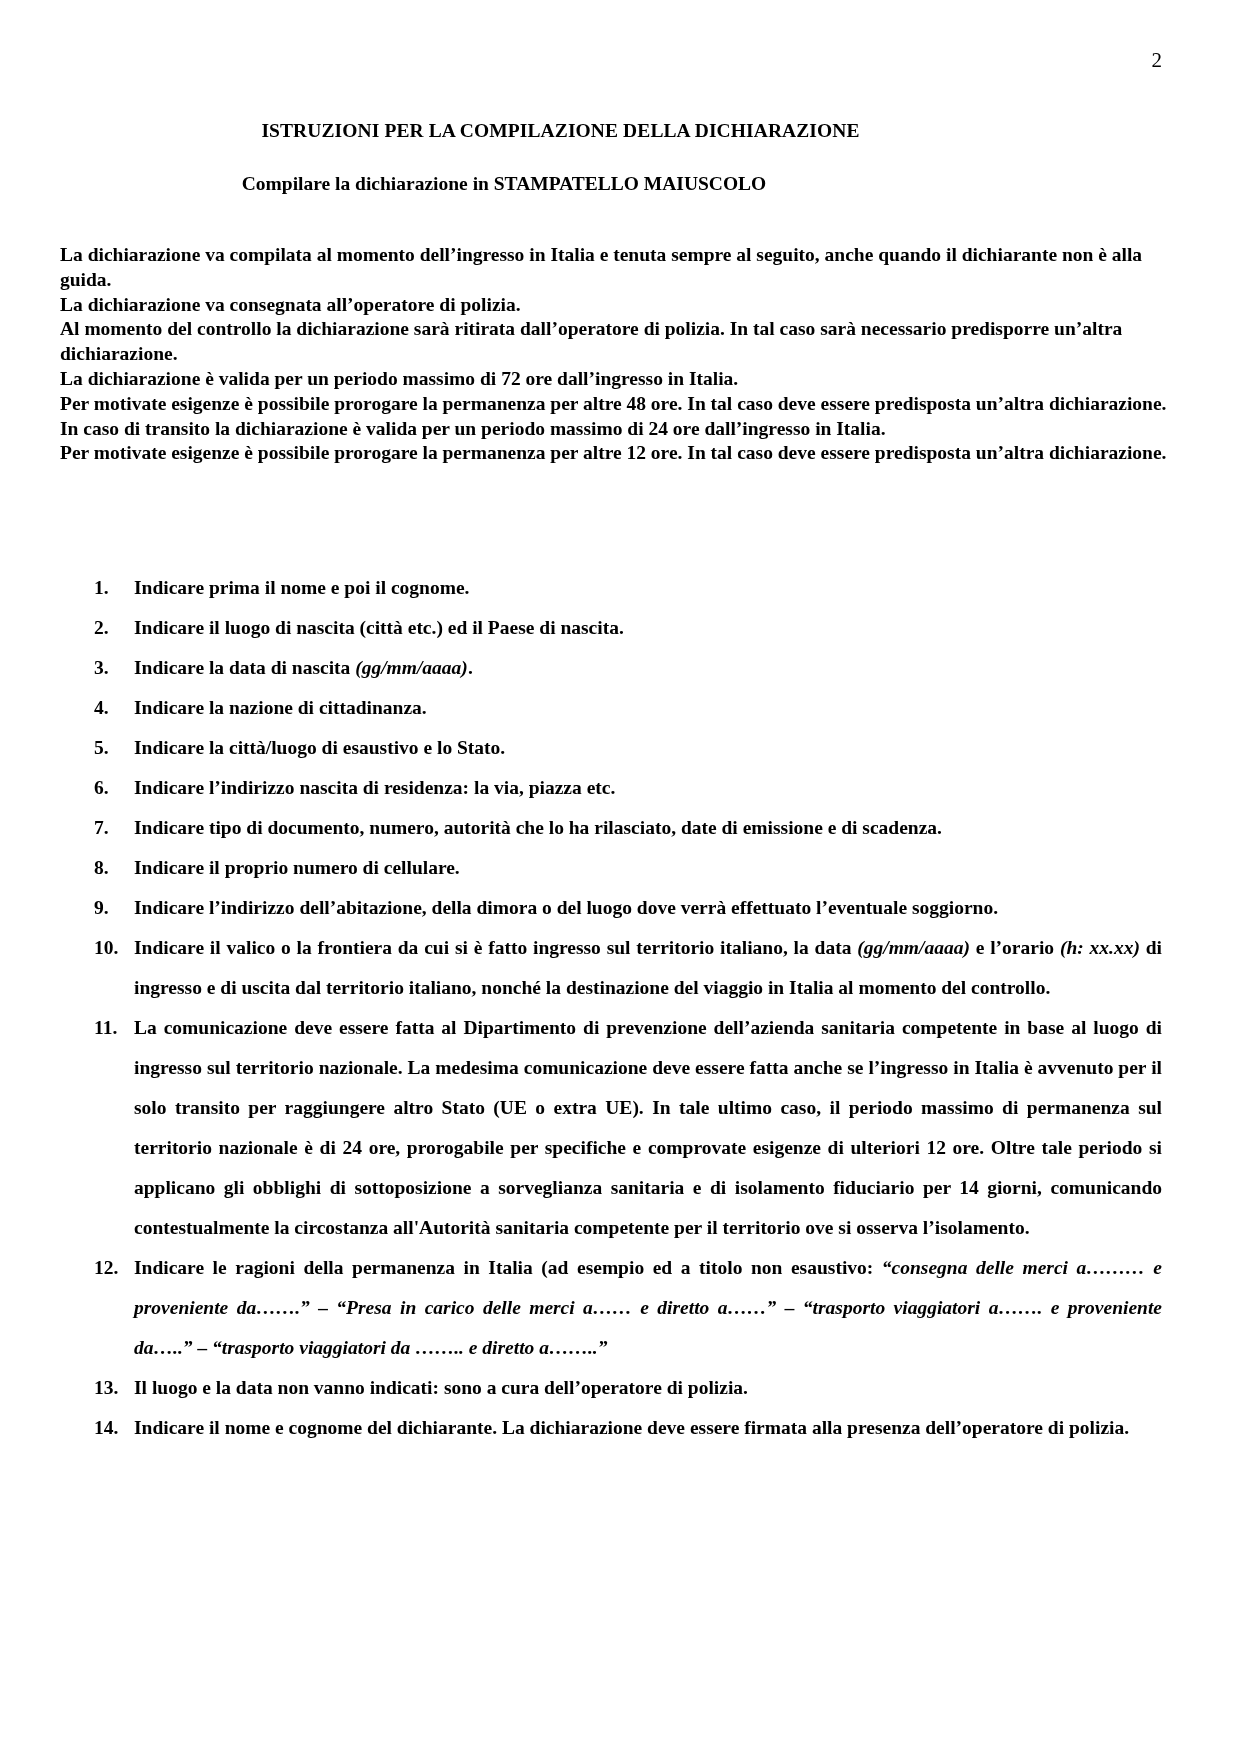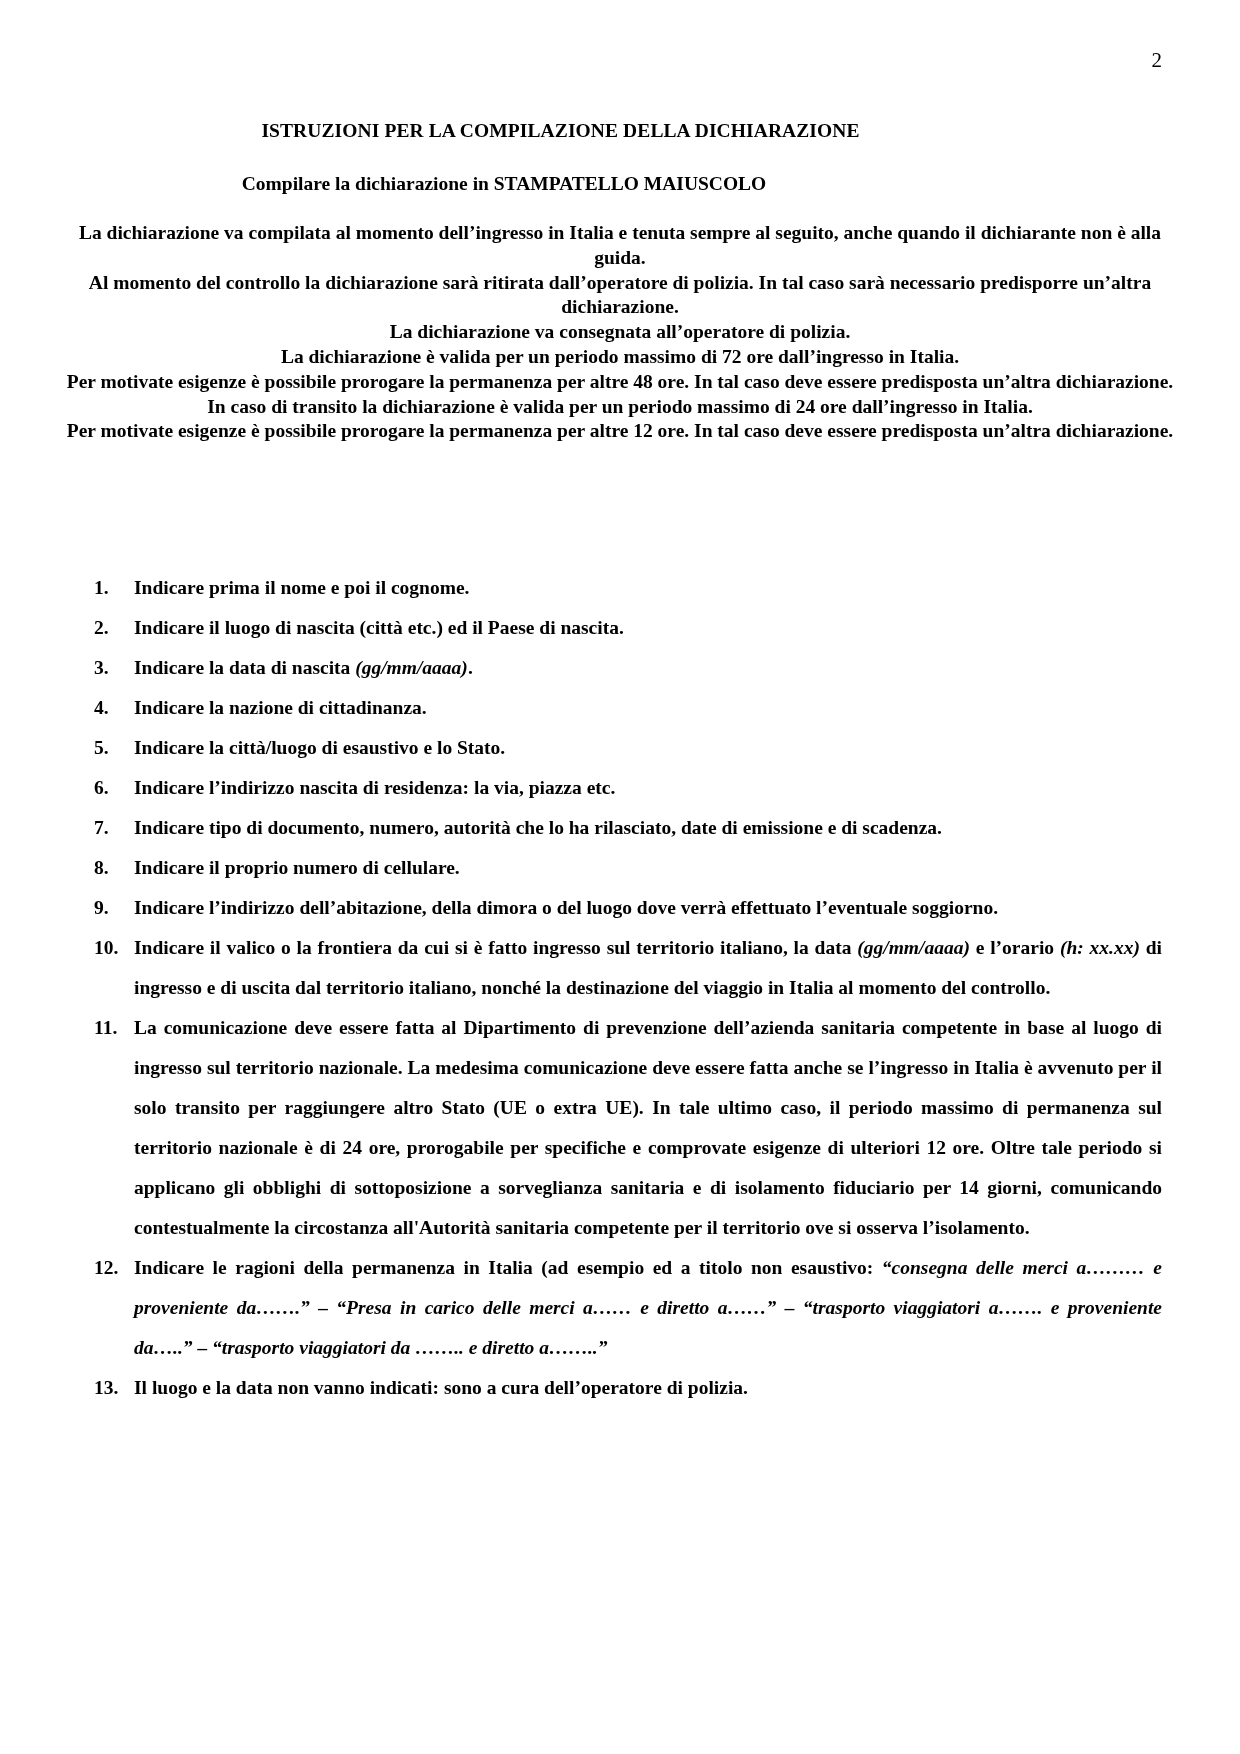--- a/index.html
+++ b/index.html
@@ -14,22 +14,22 @@
     }
     .title {
       position: absolute; top: 120px; left: 0; width: 1121px;
       text-align: center; font-size: 19.5px; letter-spacing: 0.1px;
     }
     .subtitle {
       position: absolute; top: 173px; left: 0; width: 1008px;
       text-align: center; font-size: 19.5px;
     }
     .intro {
-      position: absolute; top: 221px; left: 60px; width: 1120px;
-      text-align: center; font-size: 19.5px; line-height: 24.8px;
+      position: absolute; top: 243px; left: 60px; width: 1120px;
+      font-size: 19.5px; line-height: 24.8px;
     }
     .intro p { margin: 0; }
     .list {
       position: absolute; top: 568px; left: 0; width: 1240px;
       margin: 0; padding: 0; list-style: none;
       font-size: 19.5px;
     }
     .list li {
       position: relative; padding-left: 134px; padding-right: 78px;
       text-align: justify; line-height: 40px;
@@ -43,35 +43,36 @@
 </head>
 <body>
 
 <div class="page-number">2</div>
 
 <div class="title">ISTRUZIONI PER LA COMPILAZIONE DELLA DICHIARAZIONE</div>
 <div class="subtitle">Compilare la dichiarazione in STAMPATELLO MAIUSCOLO</div>
 
 <div class="intro">
   <p>La dichiarazione va compilata al momento dell’ingresso in Italia e tenuta sempre al seguito, anche quando il dichiarante non è alla guida.</p>
+  <p>La dichiarazione va consegnata all’operatore di polizia.</p>
   <p>Al momento del controllo la dichiarazione sarà ritirata dall’operatore di polizia. In tal caso sarà necessario predisporre un’altra dichiarazione.</p>
-  <p>La dichiarazione va consegnata all’operatore di polizia.</p>
   <p>La dichiarazione è valida per un periodo massimo di 72 ore dall’ingresso in Italia.</p>
   <p>Per motivate esigenze è possibile prorogare la permanenza per altre 48 ore. In tal caso deve essere predisposta un’altra dichiarazione.</p>
   <p>In caso di transito la dichiarazione è valida per un periodo massimo di 24 ore dall’ingresso in Italia.</p>
   <p>Per motivate esigenze è possibile prorogare la permanenza per altre 12 ore. In tal caso deve essere predisposta un’altra dichiarazione.</p>
 </div>
 
 <ol class="list" id="instructions-list">
     <li><span class="num">1.</span><span>Indicare prima il nome e poi il cognome.</span></li>
     <li><span class="num">2.</span><span>Indicare il luogo di nascita (città etc.) ed il Paese di nascita.</span></li>
     <li><span class="num">3.</span><span>Indicare la data di nascita </span><em>(gg/mm/aaaa)</em><span>.</span></li>
     <li><span class="num">4.</span><span>Indicare la nazione di cittadinanza.</span></li>
     <li><span class="num">5.</span><span>Indicare la città/luogo di esaustivo e lo Stato.</span></li>
     <li><span class="num">6.</span><span>Indicare l’indirizzo nascita di residenza: la via, piazza etc.</span></li>
     <li><span class="num">7.</span><span>Indicare tipo di documento, numero, autorità che lo ha rilasciato, date di emissione e di scadenza.</span></li>
     <li><span class="num">8.</span><span>Indicare il proprio numero di cellulare.</span></li>
     <li><span class="num">9.</span><span>Indicare l’indirizzo dell’abitazione, della dimora o del luogo dove verrà effettuato l’eventuale soggiorno.</span></li>
     <li><span class="num">10.</span><span>Indicare il valico o la frontiera da cui si è fatto ingresso sul territorio italiano, la data </span><em>(gg/mm/aaaa)</em><span> e l’orario </span><em>(h: xx.xx)</em><span> di ingresso e di uscita dal territorio italiano, nonché la destinazione del viaggio in Italia al momento del controllo.</span></li>
     <li><span class="num">11.</span><span>La comunicazione deve essere fatta al Dipartimento di prevenzione dell’azienda sanitaria competente in base al luogo di ingresso sul territorio nazionale. La medesima comunicazione deve essere fatta anche se l’ingresso in Italia è avvenuto per il solo transito per raggiungere altro Stato (UE o extra UE). In tale ultimo caso, il periodo massimo di permanenza sul territorio nazionale è di 24 ore, prorogabile per specifiche e comprovate esigenze di ulteriori 12 ore. Oltre tale periodo si applicano gli obblighi di sottoposizione a sorveglianza sanitaria e di isolamento fiduciario per 14 giorni, comunicando contestualmente la circostanza all'Autorità sanitaria competente per il territorio ove si osserva l’isolamento.</span></li>
     <li><span class="num">12.</span><span>Indicare le ragioni della permanenza in Italia (ad esempio ed a titolo non esaustivo: </span><em>“consegna delle merci a……… e proveniente da…….” – “Presa in carico delle merci a…… e diretto a……” – “trasporto viaggiatori a……. e proveniente da…..” – “trasporto viaggiatori da …….. e diretto a……..”</em></li>
     <li><span class="num">13.</span><span>Il luogo e la data non vanno indicati: sono a cura dell’operatore di polizia.</span></li>
+    <li><span class="num">14.</span><span>Indicare il nome e cognome del dichiarante. La dichiarazione deve essere firmata alla presenza dell’operatore di polizia.</span></li>
   </ol>
 
 </body></html>

